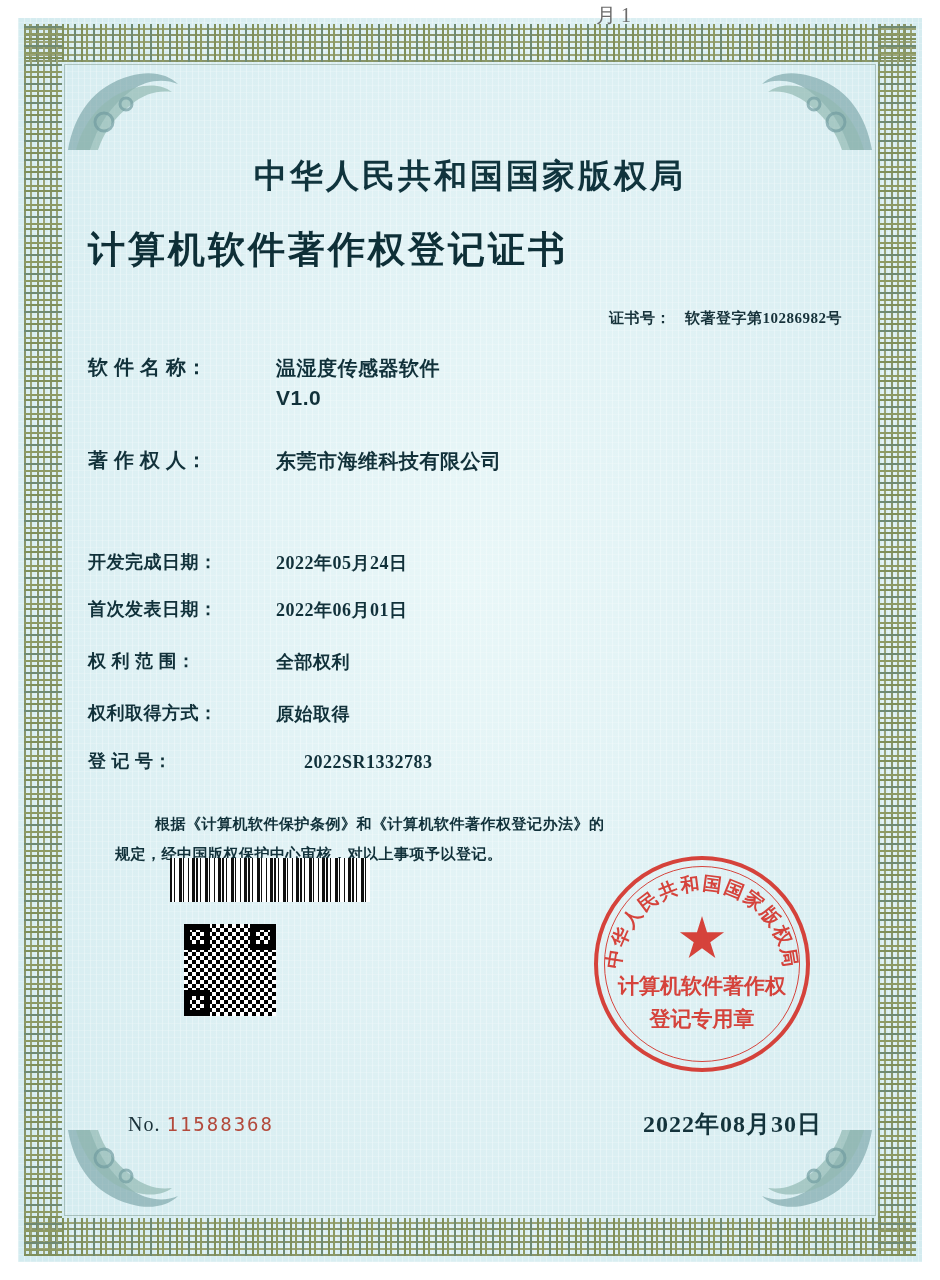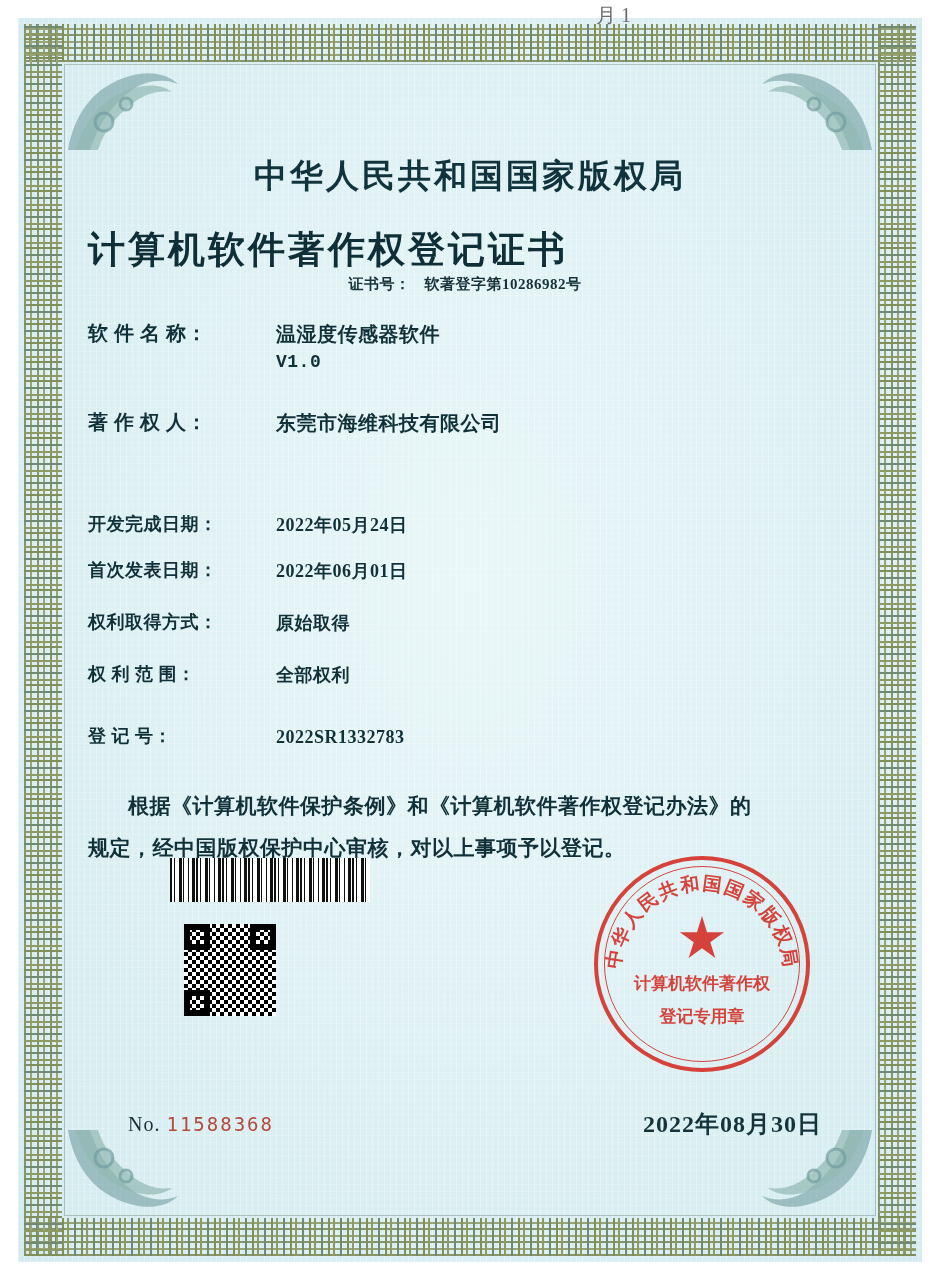--- a/index.html
+++ b/index.html
@@ -117,21 +117,22 @@
     text-align: left;
     font-size: 37px;
     font-weight: bold;
     letter-spacing: 3px;
     color: #0e2f37;
     margin-top: 26px;
     font-family: "DejaVu Serif", "Liberation Serif", serif;
   }
 
   .cert-no-row {
-    text-align: center;
+    margin-top: 34px;
+    text-align: right;
     font-size: 15px;
     color: #16323a;
     font-weight: bold;
     letter-spacing: 0.5px;
     padding-right: 10px;
   }
   .cert-no-row .lab { margin-right: 14px; }
 
   .field {
     display: flex;
@@ -150,25 +151,26 @@
     font-weight: bold;
     letter-spacing: 0.5px;
     line-height: 1.45;
   }
   .field.big { font-size: 20px; }
 
   .gap-lg { height: 40px; }
 
   .para {
     margin-top: 34px;
-    font-size: 21px;
+    font-size: 15px;
     font-weight: bold;
     color: #11313a;
     line-height: 2.0;
     letter-spacing: 0.5px;
+    margin-left: 27px;
   }
   .para .indent { display: inline-block; width: 40px; }
 
   
   .codes {
     position: absolute;
     left: 110px;
     top: 840px;
     width: 260px;
   }
@@ -254,21 +256,21 @@
     font-family: "DejaVu Serif", "Liberation Serif", serif;
     font-size: 19px;
     font-weight: bold;
     fill: #d42b22;
     letter-spacing: 2px;
   }
   .seal-line1, .seal-line2 {
     position: absolute;
     width: 100%;
     text-align: center;
-    font-size: 17px;
+    font-size: 21px;
     font-weight: bold;
     font-family: "DejaVu Serif", "Liberation Serif", serif;
     color: #d42b22;
   }
   .seal-line1 { top: 112px; }
   .seal-line2 { top: 145px; }
 
   .issue-date {
     position: absolute;
     right: 100px;
@@ -334,21 +336,21 @@
     <div class="title-sub">计算机软件著作权登记证书</div>
 
     <div class="cert-no-row">
       <span class="lab">证书号：</span><span>软著登字第10286982号</span>
     </div>
 
     <div class="field big" style="margin-top:26px;">
       <div class="label">软 件 名 称：</div>
       <div>
         <div class="value">温湿度传感器软件</div>
-        <div class="value" style="font-family:Liberation Mono, monospace;font-size:18px;">V1.0</div>
+        <div class="value" style="font-family:Liberation Sans, sans-serif;font-size:21px;">V1.0</div>
       </div>
     </div>
 
     <div class="field big" style="margin-top:34px;">
       <div class="label">著 作 权 人：</div>
       <div class="value">东莞市海维科技有限公司</div>
     </div>
 
     <div class="gap-lg"></div>
 
@@ -356,30 +358,30 @@
       <div class="label">开发完成日期：</div>
       <div class="value">2022年05月24日</div>
     </div>
 
     <div class="field" style="margin-top:20px;">
       <div class="label">首次发表日期：</div>
       <div class="value">2022年06月01日</div>
     </div>
 
     <div class="field" style="margin-top:26px;">
+      <div class="label">权 利 范 围：</div>
+      <div class="value">全部权利</div>
+    </div>
+
+    <div class="field" style="margin-top:26px;">
       <div class="label">权利取得方式：</div>
       <div class="value">原始取得</div>
     </div>
 
-    <div class="field" style="margin-top:26px;">
-      <div class="label">权 利 范 围：</div>
-      <div class="value">全部权利</div>
-    </div>
-
-    <div class="field" style="margin-top:36px;">
+    <div class="field" style="margin-top:22px;gap:28px;">
       <div class="label">登 记 号：</div>
       <div class="value">2022SR1332783</div>
     </div>
 
     <div class="para">
       <span class="indent"></span><span>根据《计算机软件保护条例》和《计算机软件著作权登记办法》的</span><br>
       <span>规定，经中国版权保护中心审核，对以上事项予以登记。</span>
     </div>
 
   </div>

